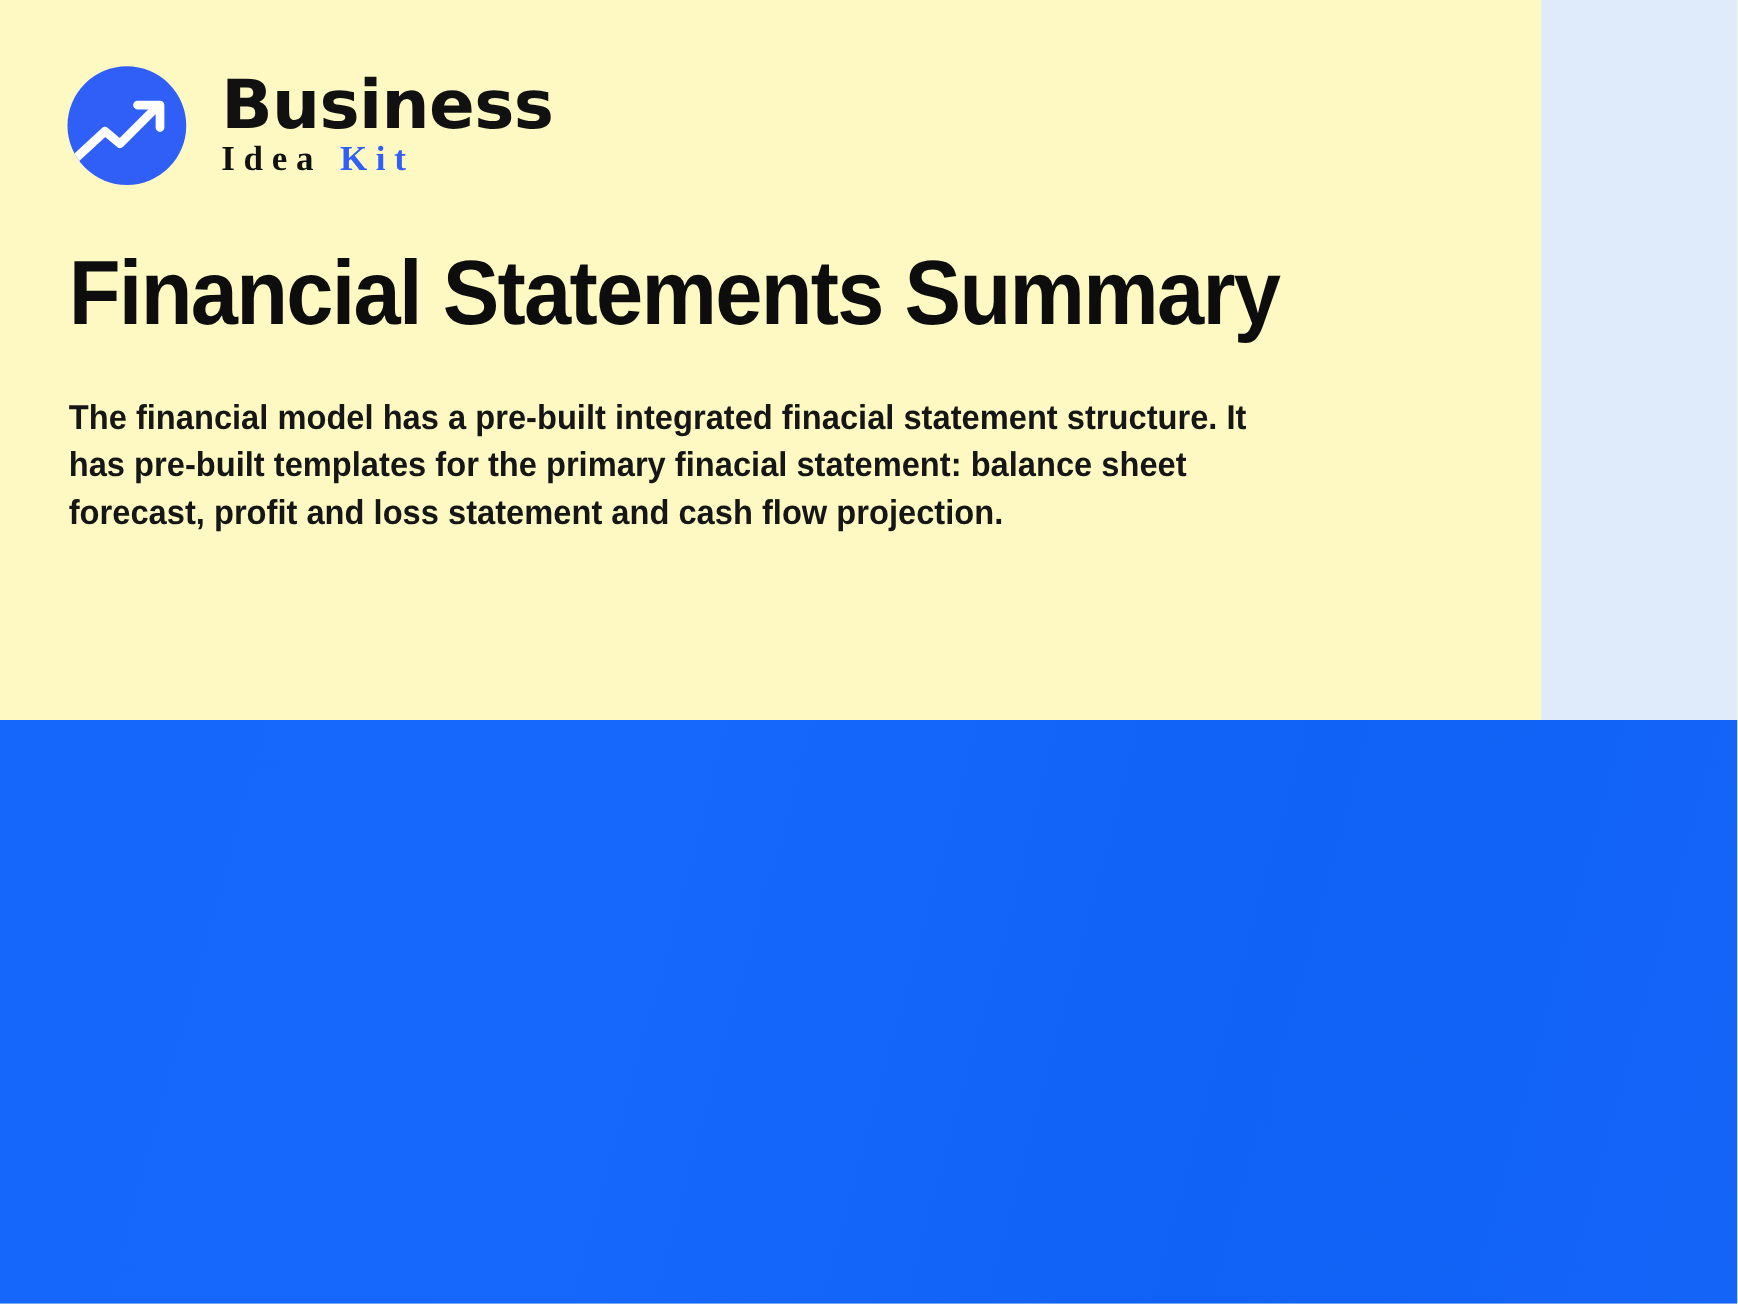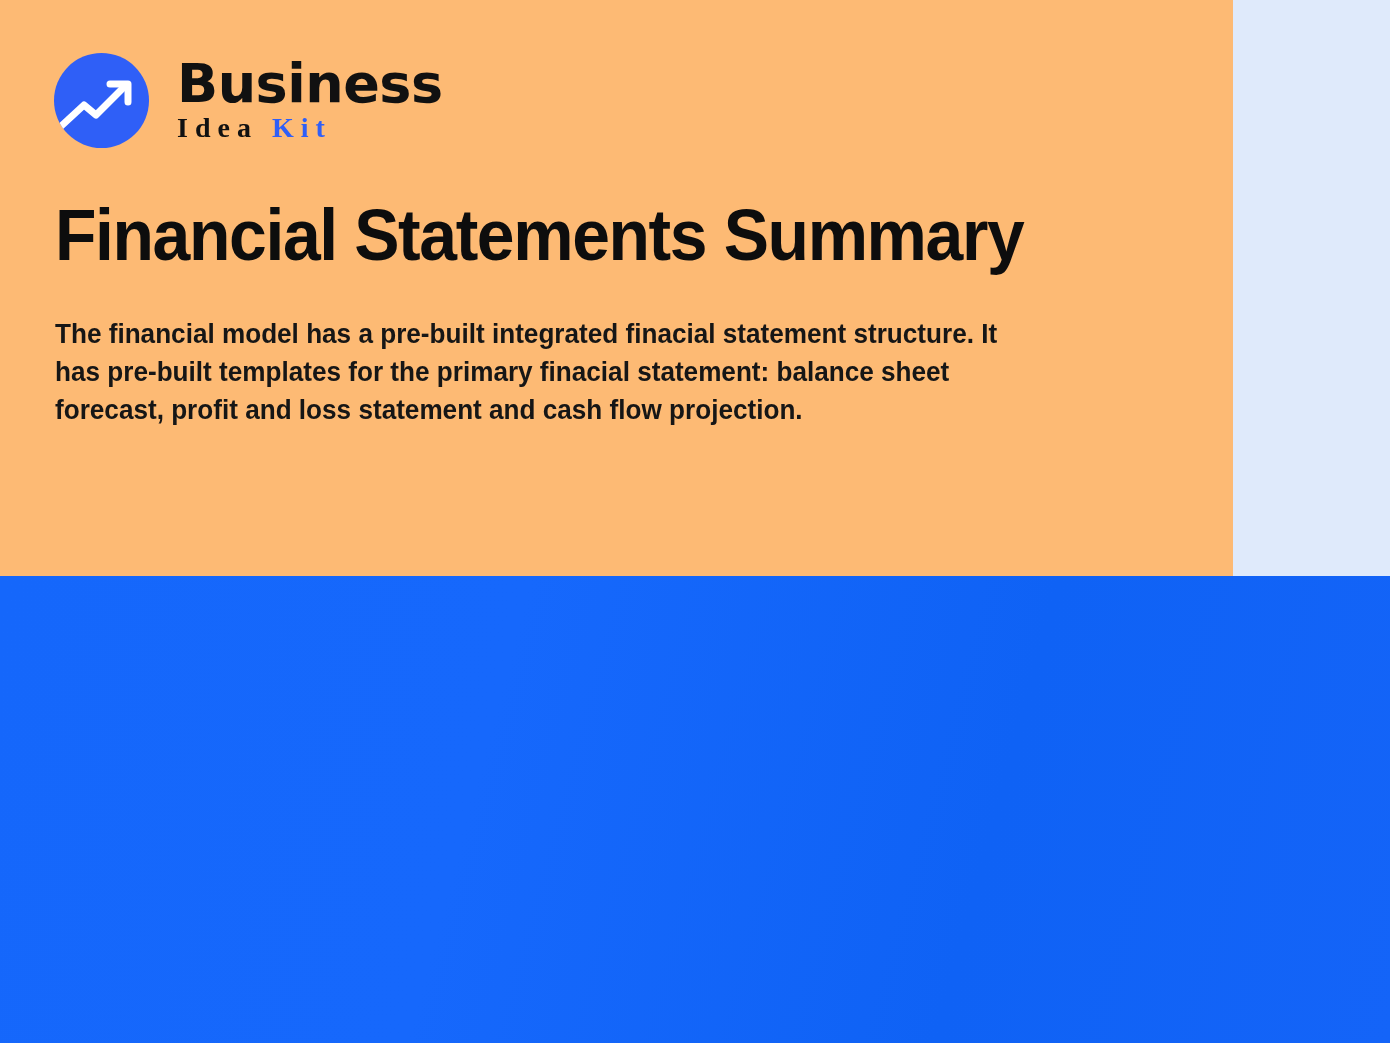--- a/index.html
+++ b/index.html
@@ -6,21 +6,21 @@
   html, body { margin:0; padding:0; }
   body {
     width:1390px; height:1043px;
     font-family:"Liberation Sans", sans-serif;
     background:#ffffff;
     overflow:hidden;
     position:relative;
   }
 
   
-  #hero { position:absolute; left:0; top:0; width:1390px; height:576px; background:#fdba74; }
+  #hero { position:absolute; left:0; top:0; width:1390px; height:576px; background:#fef9c3; }
   #hero-panel { position:absolute; right:0; top:0; width:157px; height:576px; background:#dfeafb; }
 
   #logo-row { position:absolute; left:54px; top:53px; height:95px; display:flex; align-items:center; }
   #logo-mark { width:95px; height:95px; border-radius:50%; background:#2f5ff7; position:relative; flex:0 0 auto; }
   #logo-mark svg { position:absolute; left:0; top:0; }
   #logo-words { margin-left:28px; display:flex; flex-direction:column; justify-content:center; }
   #logo-business { font-size:54px; font-weight:bold; line-height:0.98; color:#111111; letter-spacing:-0.5px;
                    font-family:"DejaVu Sans", sans-serif; position:relative; }
   #logo-ideakit { font-size:28px; font-weight:bold; letter-spacing:7px; line-height:1.1; margin-top:2px;
                   font-family:Liberation Serif, serif; color:#111111; }

